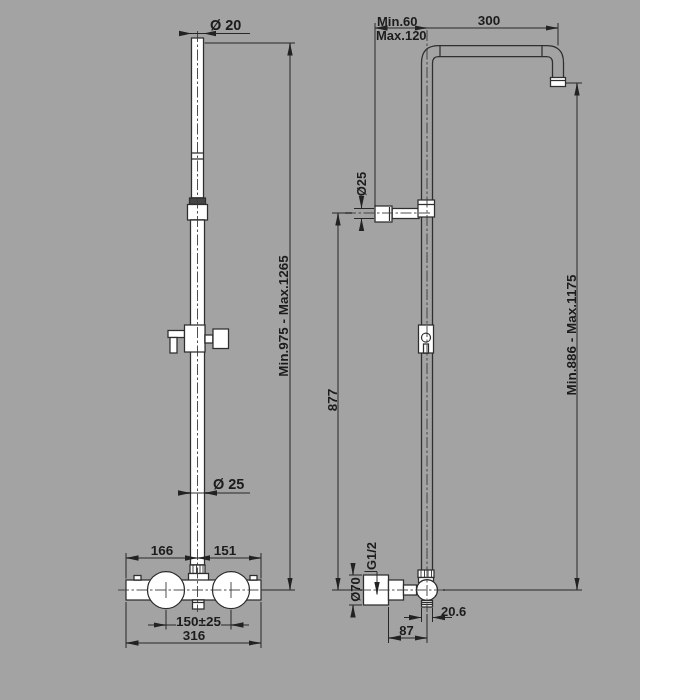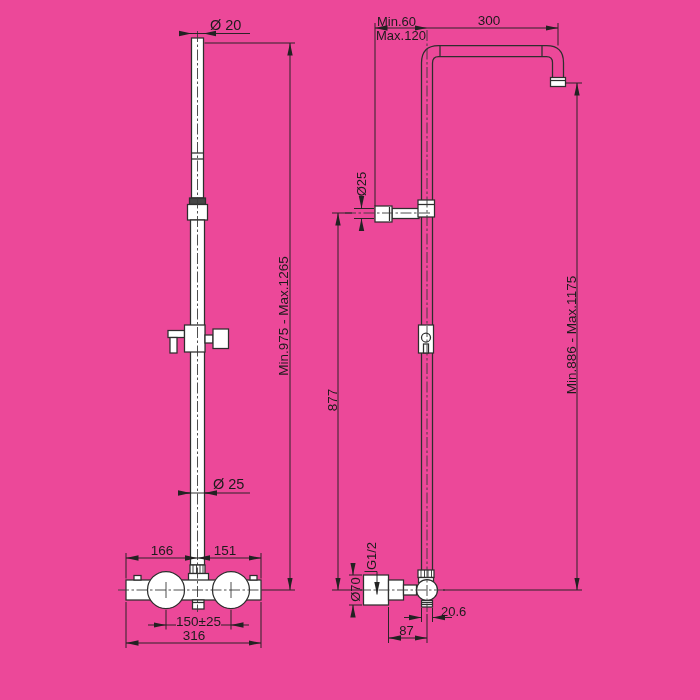--- a/index.html
+++ b/index.html
@@ -1,16 +1,16 @@
 <!DOCTYPE html>
 <html><head>
 <meta charset="utf-8">
 <style>
   html,body{margin:0;padding:0;background:#ffffff;}
-  .page{width:700px;height:700px;background:#ec4899;position:relative;font-family:"Liberation Sans",sans-serif;}
+  .page{width:640px;height:700px;background:#a3a3a3;position:relative;font-family:"Liberation Sans",sans-serif;font-weight:bold;}
   svg text{fill:#1c1c1c;font-family:"Liberation Sans",sans-serif;}
   .t13{font-size:13.5px;}
   .t14{font-size:14.5px;}
   .t12{font-size:13px;}
 </style>
 </head>
 <body>
 
 <div class="page">
 <svg width="700" height="700" viewBox="0 0 700 700">

